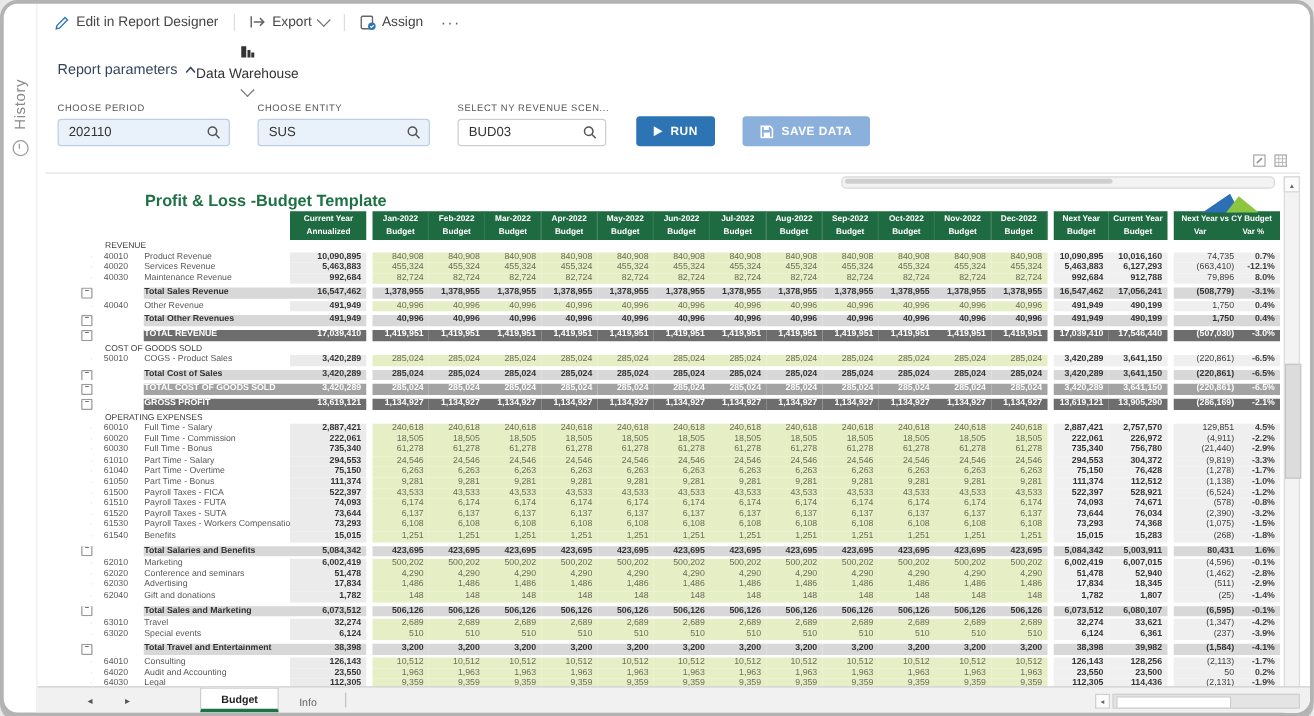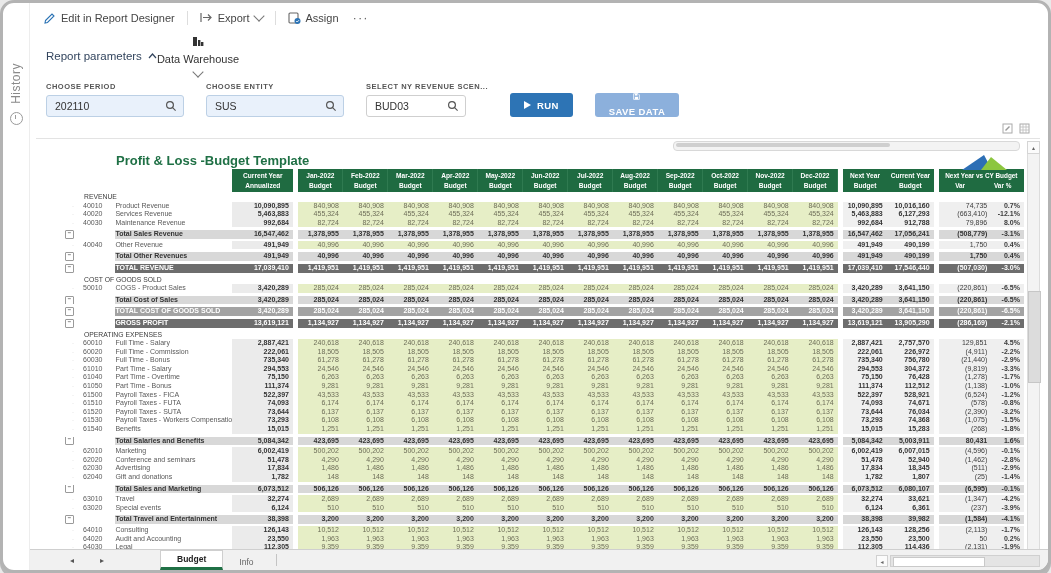--- a/index.html
+++ b/index.html
@@ -17,29 +17,29 @@
   .tb-item{display:flex;align-items:center;gap:5px;cursor:pointer;}
   .tb-sep{width:1px;height:14px;background:#ddd;margin:0 4px;}
   .chev{width:7px;height:7px;border-right:1.3px solid #777;border-bottom:1.3px solid #777;transform:rotate(45deg);margin-top:-3px;}
   .more-dots{font-size:13px;color:#666;letter-spacing:1px;margin-left:6px;}
   
   .params-head{display:flex;align-items:center;justify-content:flex-start;padding:6px 12px 2px 16px;}
   .params-title{font-size:11.5px;color:#33455e;display:flex;gap:6px;align-items:center;}
   .dw{display:flex;align-items:center;gap:6px;font-size:11px;color:#333;flex-direction:column;}
   .params-row{display:flex;align-items:flex-end;gap:22px;padding:4px 16px 6px 16px;}
   .pfield{display:flex;flex-direction:column;gap:4px;}
-  .plabel{font-size:7.5px;font-weight:bold;color:#555;letter-spacing:.5px;}
+  .plabel{font-size:7.5px;font-weight:normal;color:#555;letter-spacing:.5px;}
   .pinput{position:relative;width:138px;height:22px;border:1px solid #bcd0e5;border-radius:3px;background:#e9f1fb;
     font-size:10.5px;color:#333;display:flex;align-items:center;padding:0 22px 0 8px;box-sizing:border-box;}
-  .pinput.white{background:#fff;border-color:#cfcfcf;width:100px;}
+  .pinput.white{background:#fff;border-color:#cfcfcf;width:119px;}
   .mag{position:absolute;right:6px;top:4px;}
   .btn{height:24px;border:none;border-radius:3px;color:#fff;font-size:9.5px;font-weight:bold;
     display:flex;align-items:center;gap:6px;padding:0 14px;letter-spacing:.4px;cursor:pointer;font-family:"Liberation Sans",sans-serif;}
   .btn.run{background:#2d74b5;}
-  .btn.save{background:#8cb0dc;flex-direction:column;}
+  .btn.save{background:#8cb0dc;}
   .play-tri{width:0;height:0;border-left:7px solid #fff;border-top:4.5px solid transparent;border-bottom:4.5px solid transparent;}
   .mini-icons{display:flex;justify-content:flex-end;gap:6px;padding:0 18px;height:13px;}
   
   .grid-area{position:relative;margin:2px 8px 0 6px;height:446px;border-top:1px solid #e3e3e3;}
   .hscroll-top{position:absolute;top:2px;right:20px;width:345px;height:8px;background:#f3f3f3;border:1px solid #d8d8d8;border-radius:4px;}
   .hscroll-top .thumb{position:absolute;left:2px;top:1px;height:4px;width:62%;background:#cfcfcf;border-radius:3px;}
   .vscroll{position:absolute;right:0;top:2px;bottom:4px;width:13px;}
   .vtrack{position:absolute;top:0;bottom:0;left:0;right:0;background:#f3f3f3;border:1px solid #dcdcdc;}
   .varrow{position:absolute;left:0;width:13px;height:13px;background:#fbfbfb;border:1px solid #d5d5d5;box-sizing:border-box;
     font-size:6px;color:#666;display:flex;align-items:center;justify-content:center;}

